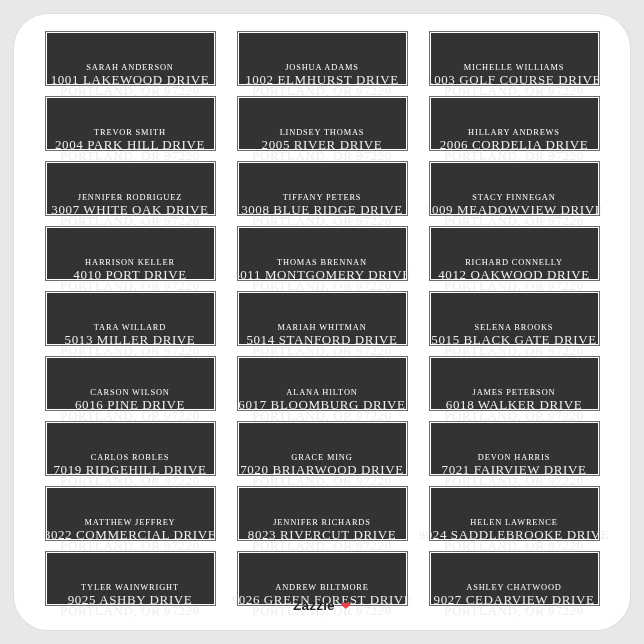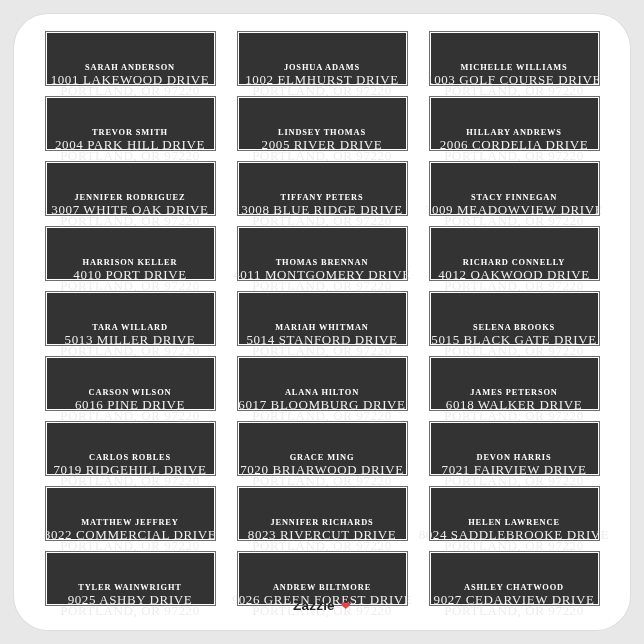--- a/index.html
+++ b/index.html
@@ -48,21 +48,21 @@
     border: 1px solid #ffffff;
     outline: 1px solid #6e6e6e;
     display: flex;
     flex-direction: column;
     align-items: center;
     justify-content: center;
     color: #ffffff;
   }
   .label-name {
     font-size: 8.4px;
-    font-weight: bold;
+    font-weight: normal;
     letter-spacing: 0.85px;
     line-height: 12px;
     text-transform: uppercase;
     white-space: nowrap;
     margin-top: 41px;
   }
   .label-line {
     font-size: 13px;
     letter-spacing: 0.6px;
     line-height: 11.5px;

